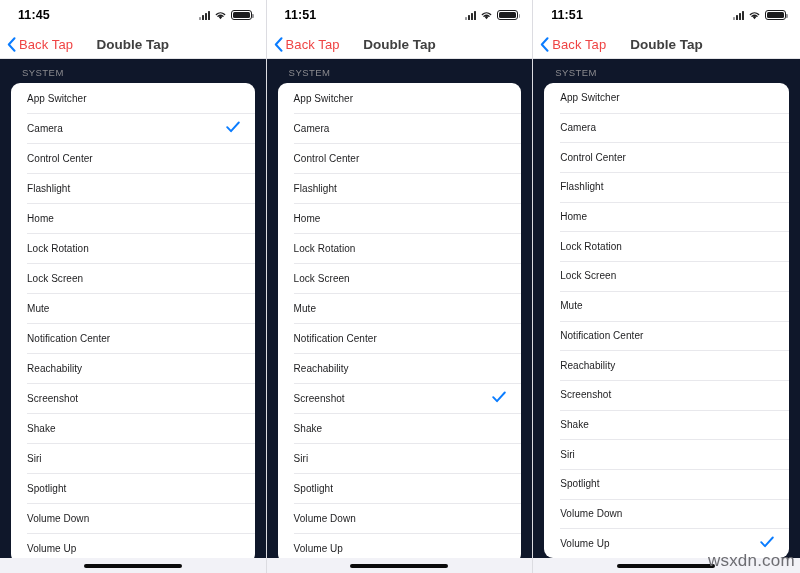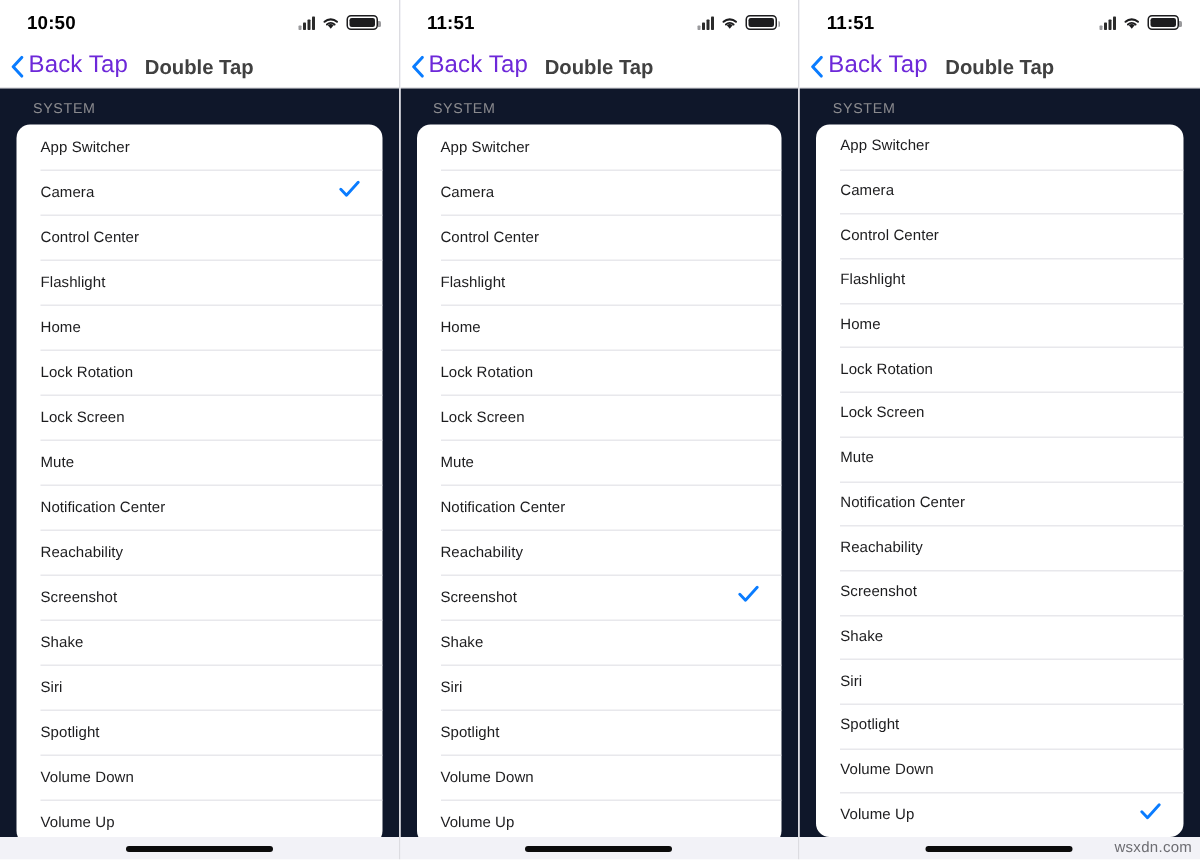--- a/index.html
+++ b/index.html
@@ -114,22 +114,22 @@
     align-items: center;
     gap: 3px;
     padding-left: 7px;
     cursor: pointer;
     z-index: 2;
   }
   .chev {
     display: block;
   }
   .nav-back-label {
-    font-size: 16px;
-    color: #6d28d9;
+    font-size: 13px;
+    color: #ef4444;
     letter-spacing: 0.1px;
   }
   .nav-title {
     position: absolute;
     left: 0;
     right: 0;
     text-align: center;
     font-size: 13.5px;
     font-weight: bold;
     color: #404040;
@@ -203,35 +203,35 @@
     width: 98px;
     height: 4px;
     background: #0b0b0b;
     border-radius: 3px;
   }
 
   .watermark {
     position: absolute;
     right: 5px;
     bottom: 2px;
-    font-size: 10px;
+    font-size: 17px;
     color: #6d6d72;
     letter-spacing: 0.2px;
     z-index: 5;
     text-align: right;
   }
 </style>
 </head>
 <body>
 
 <div class="screens">
 
   <div class="phone">
     <div class="statusbar">
-      <span class="status-time">10:50</span>
+      <span class="status-time">11:45</span>
       <span class="status-icons">
         <span class="sig-bars">
             <i></i>
             <i></i>
             <i></i>
             <i></i>
           </span>
         <span>
           <svg class="wifi-icon" width="13" height="10" viewBox="0 0 16 12">
             <path d="M8 11.2 L5.6 8.3 a3.8 3.8 0 0 1 4.8 0 Z" fill="#1c1c1e"></path>

